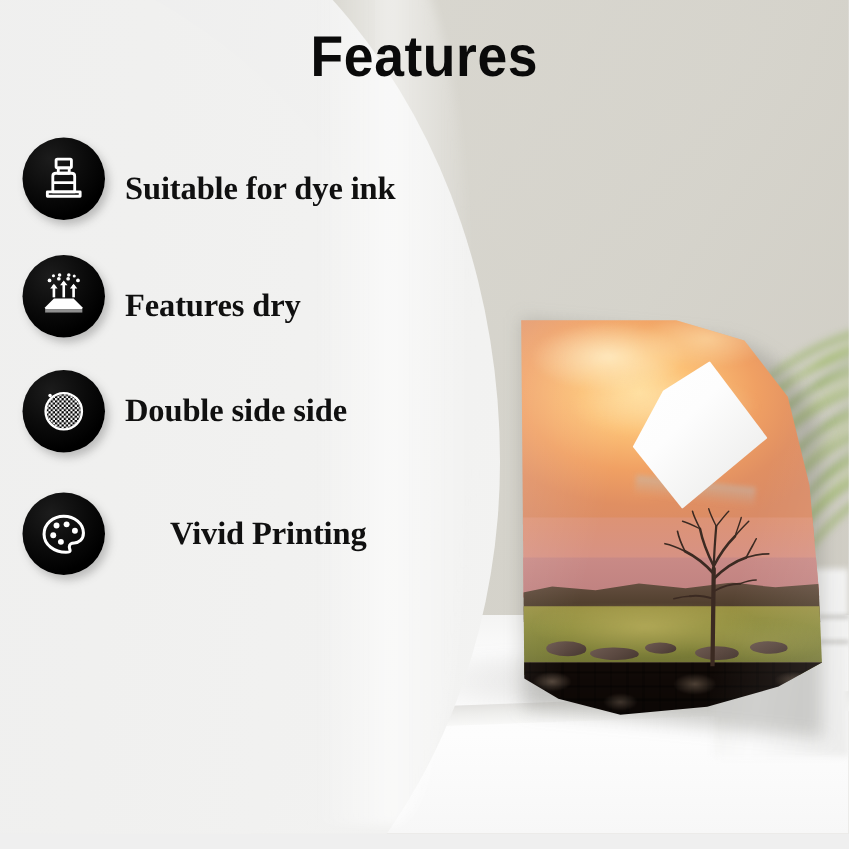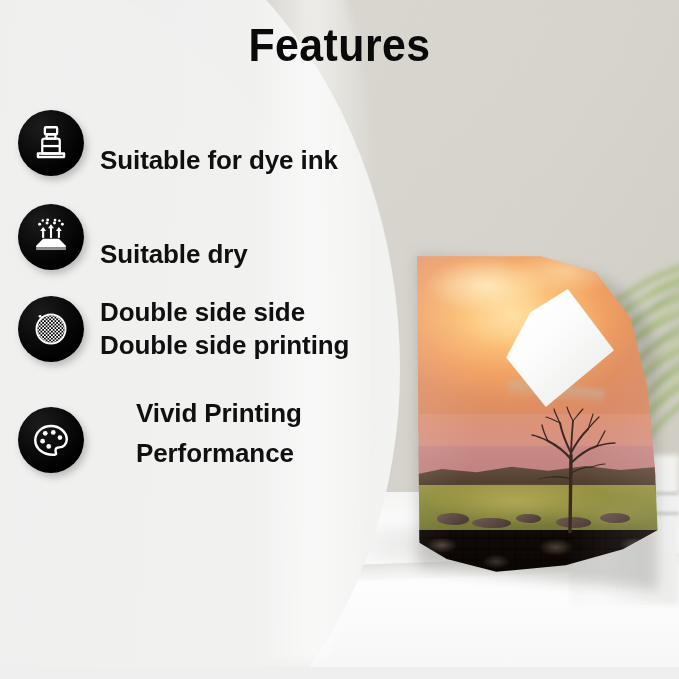--- a/index.html
+++ b/index.html
@@ -81,21 +81,21 @@
     position:absolute; left:0; top:18px; width:679px;
     text-align:center;
     font-size:46px; font-weight:bold;
     letter-spacing:.5px;
     color:#0a0a0a;
     transform:scaleX(.93);
   }
 
   
   .features { position:absolute; left:18px; top:110px; width:420px; }
-  .feature-row { position:relative; display:flex; align-items:flex-end; }
+  .feature-row { position:relative; display:flex; align-items:center;font-family:Liberation Serif, serif; }
   .feature-row.r1 { margin-top:0px;  }
   .feature-row.r2 { margin-top:28px; }
   .feature-row.r3 { margin-top:26px; }
   .feature-row.r4 { margin-top:32px;gap:36px; }
 
   .icon-badge {
     position:relative; flex:0 0 auto;
     width:66px; height:66px; border-radius:50%;
     background:radial-gradient(72% 72% at 34% 26%, #1c1c1c 0%, #0b0b0b 58%, #000 100%);
     box-shadow:3px 4px 7px rgba(90,90,90,.35);
@@ -306,21 +306,21 @@
             <circle cx="20.2" cy="4.5" r="1.6"></circle>
             <circle cx="28" cy="8" r="1.7"></circle>
             <circle cx="28.6" cy="4.6" r="1.6"></circle>
             <circle cx="37" cy="9.5" r="1.7"></circle>
             <circle cx="14.6" cy="5.2" r="1.4"></circle>
             <circle cx="33.6" cy="5.4" r="1.4"></circle>
           </g>
         </svg>
       </div>
       <div class="feature-text">
-        <span class="ln">Suitable dry</span>
+        <span class="ln">Features dry</span>
       </div>
     </div>
 
     <div class="feature-row r3">
       <div class="icon-badge">
         <svg viewBox="0 0 48 48">
           <defs>
             <pattern id="checkerDots" width="4" height="4" patternUnits="userSpaceOnUse">
               <rect width="4" height="4" fill="#000000"></rect>
               <rect x="0" y="0" width="2" height="2" fill="#ffffff"></rect>
@@ -332,40 +332,38 @@
           </defs>
           <g clip-path="url(#matteClip)">
             <rect x="6" y="6" width="36" height="36" fill="url(#checkerDots)"></rect>
           </g>
           <circle cx="24" cy="24" r="16.6" fill="none" stroke="#ffffff" stroke-width="2.2"></circle>
           <circle cx="11.5" cy="9.5" r="1.6" fill="#ffffff"></circle>
         </svg>
       </div>
       <div class="feature-text">
         <span class="ln">Double side side</span>
-        <span class="ln">Double side printing</span>
       </div>
     </div>
 
     <div class="feature-row r4">
       <div class="icon-badge">
         <svg viewBox="0 0 48 48">
           <path d="M24 8 C33.9 8 42 14.9 42 23.4 C42 29.4 37.6 32.4 33.6 32.4 C31 32.4 29.1 33.9 29.1 36 C29.1 37.4 29.8 38.4 29.8 39.6 C29.8 40.4 28.6 40.9 26 40.9 C15.5 40.9 6 34.2 6 24.4 C6 15 14.1 8 24 8 Z" fill="none" stroke="#ffffff" stroke-width="2.8" stroke-linejoin="round"></path>
           <g fill="#ffffff">
             <circle cx="17.4" cy="16.4" r="2.7"></circle>
             <circle cx="26.6" cy="15.4" r="2.7"></circle>
             <circle cx="34.2" cy="21.2" r="2.7"></circle>
             <circle cx="14.4" cy="25.4" r="2.7"></circle>
             <circle cx="21.4" cy="31.4" r="2.7"></circle>
           </g>
         </svg>
       </div>
       <div class="feature-text">
         <span class="ln">Vivid Printing</span>
-        <span class="ln">Performance</span>
       </div>
     </div>
   </div>
 
   <div class="print-wrap">
     <div class="print-shadow"></div>
 
     <div class="print">
       <div class="sky"></div>
       <div class="sky-clouds"></div>

